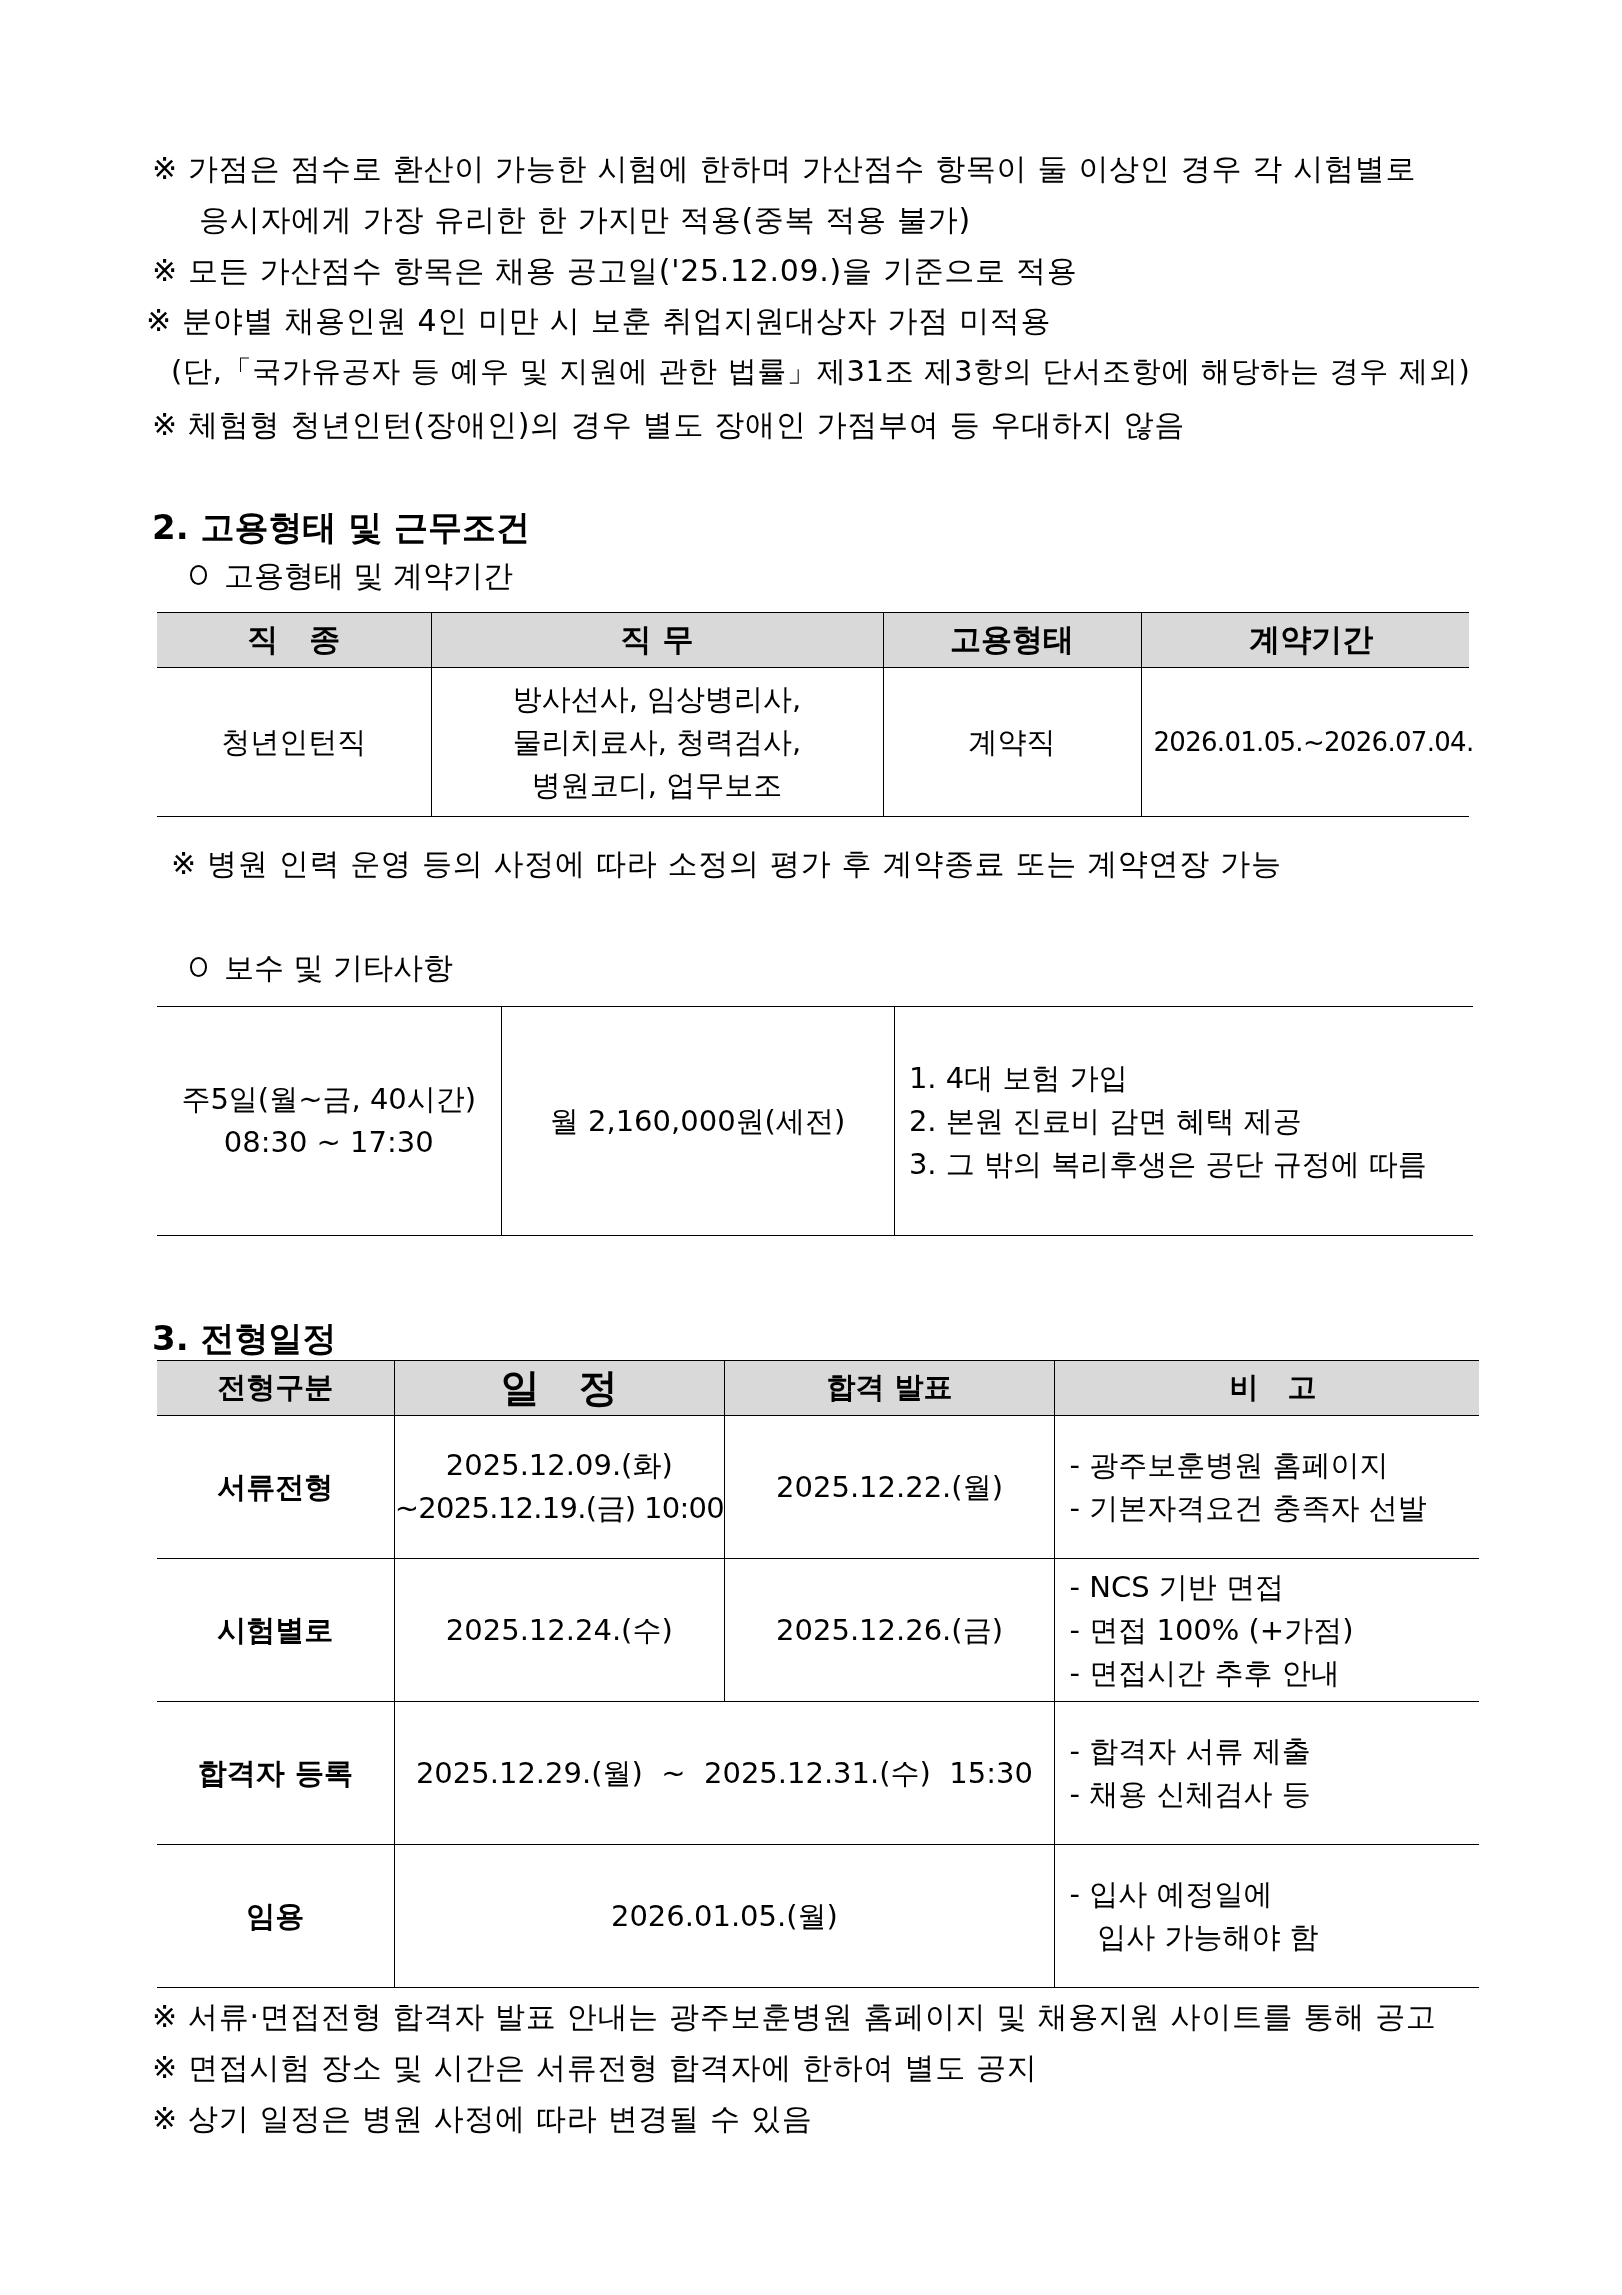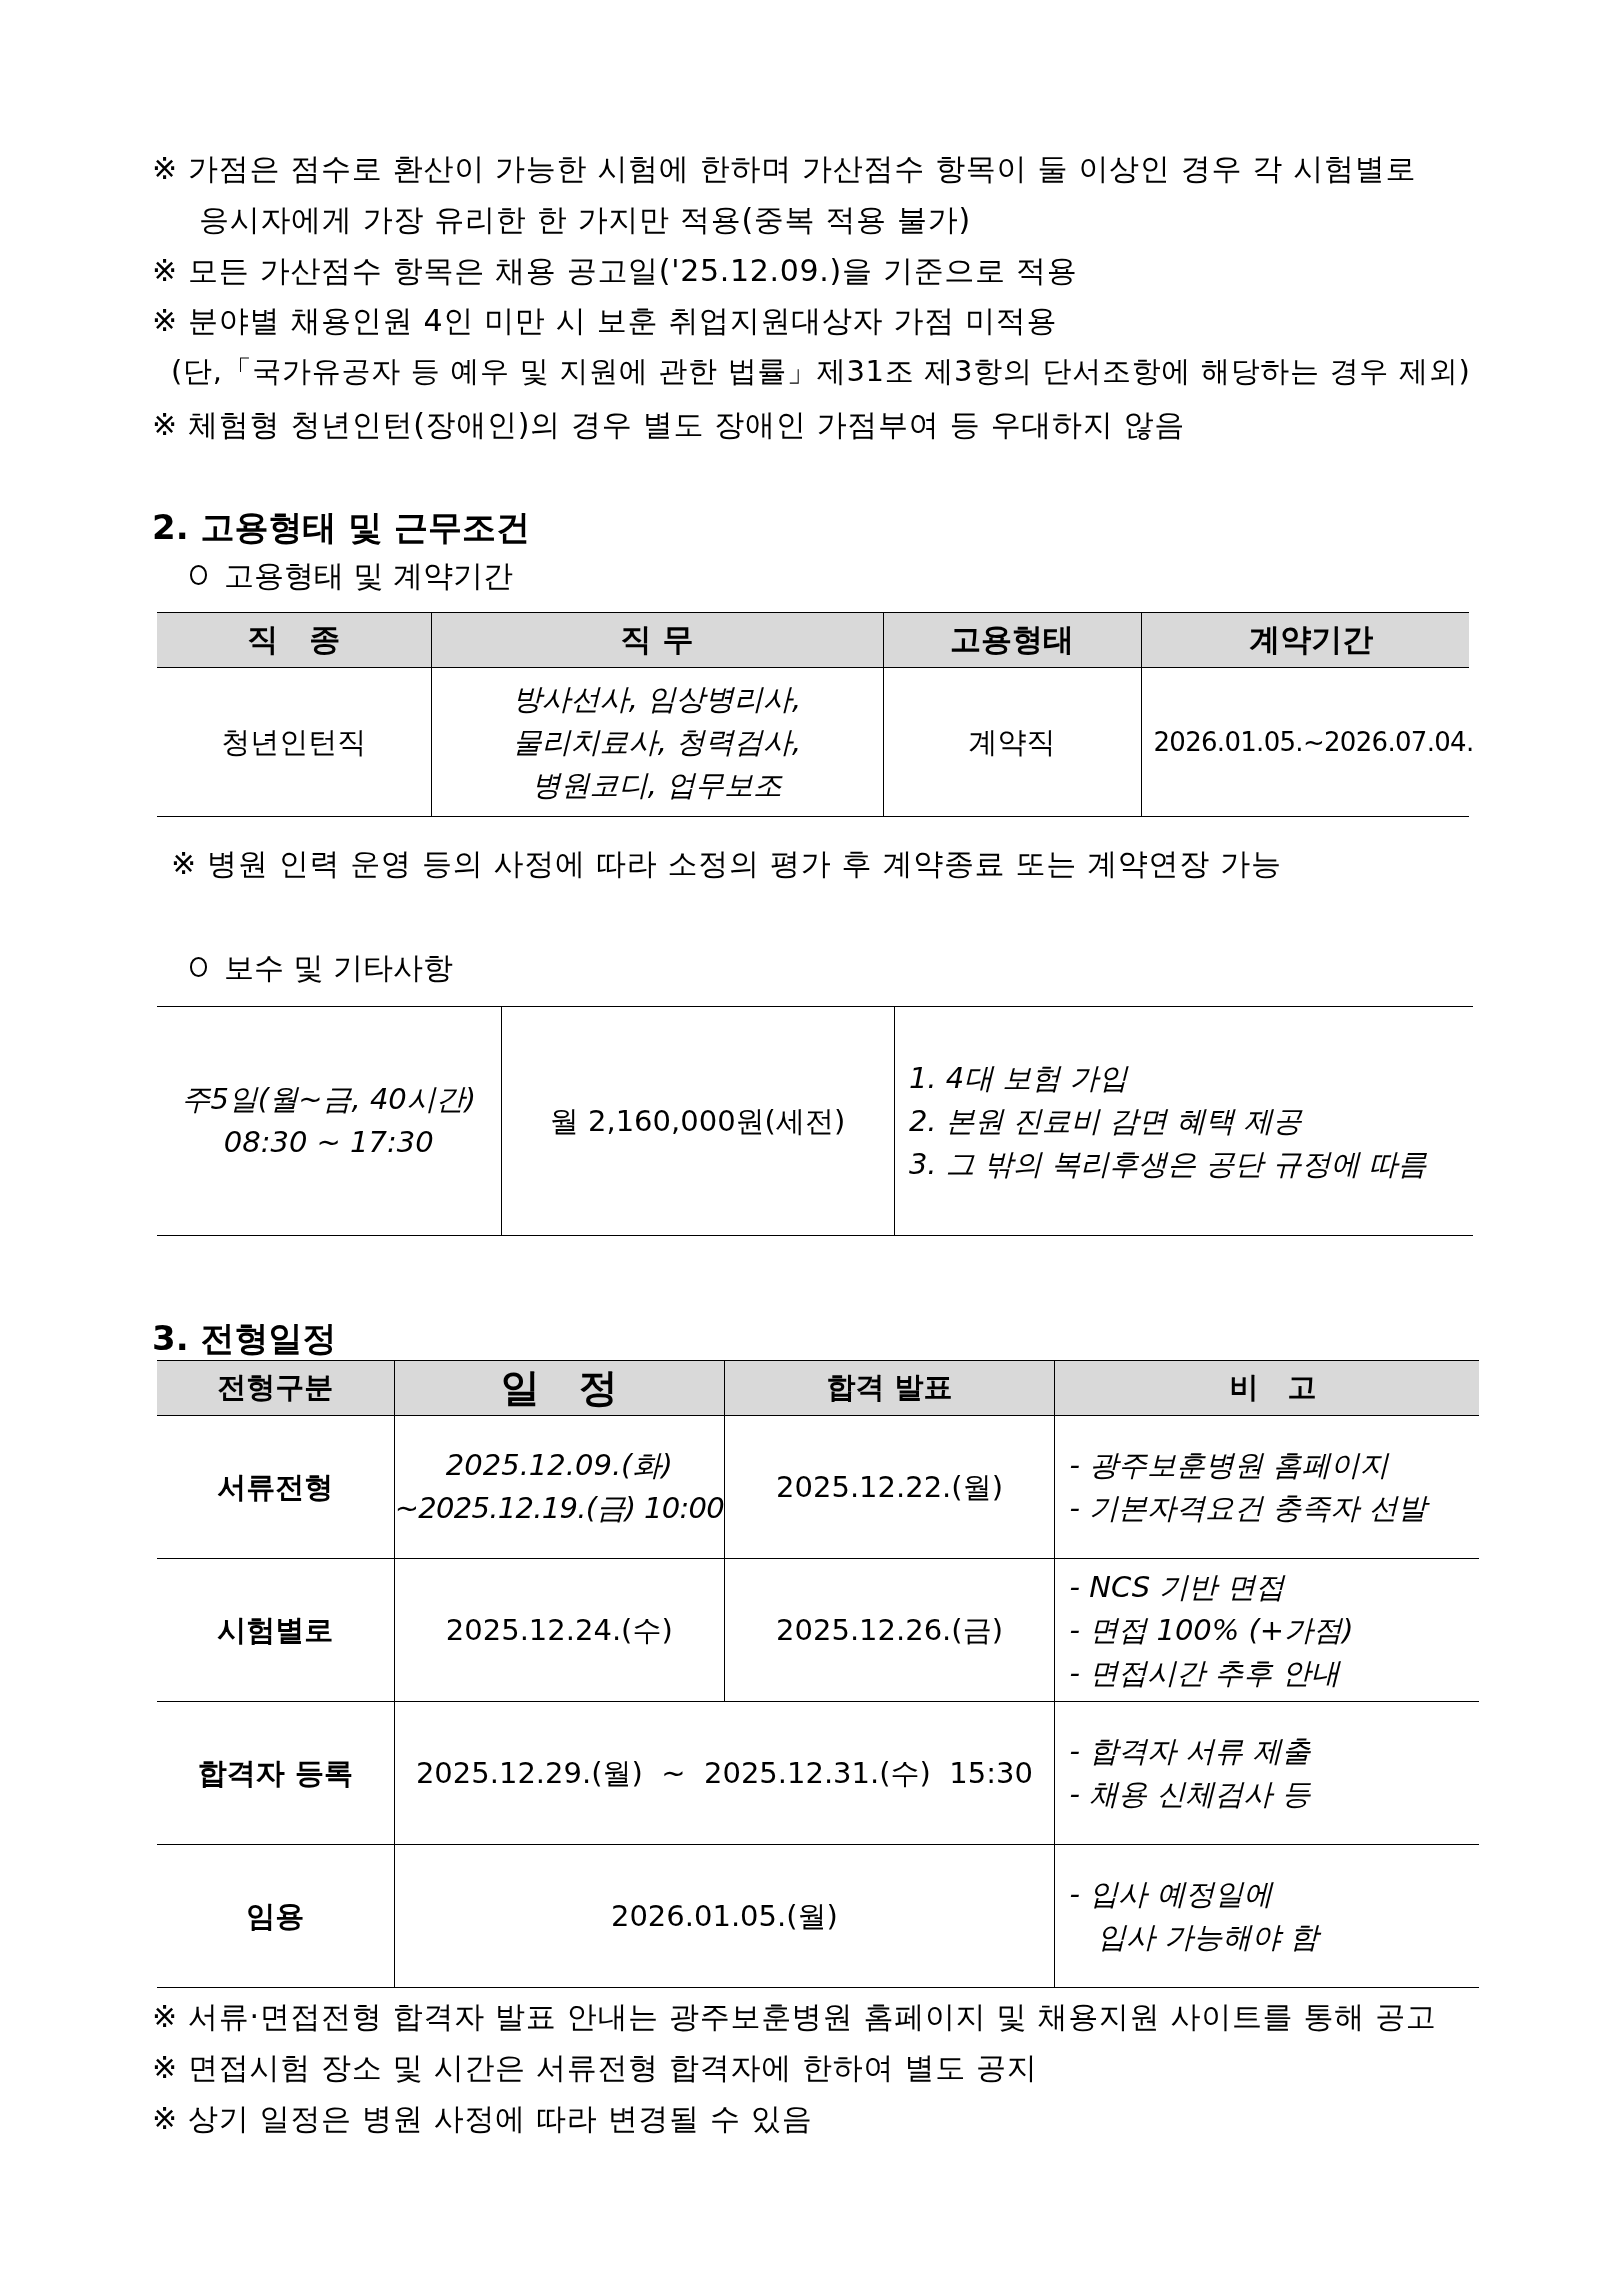--- a/index.html
+++ b/index.html
@@ -12,30 +12,30 @@
   .circle { display: inline-block; width: 17px; height: 19.6px; border: 2.6px solid #000; border-radius: 50%;
             vertical-align: middle; margin-right: 17px; box-sizing: border-box; position: relative; top: -2.6px; }
   table { position: absolute; border-collapse: collapse; table-layout: fixed; }
   th, td { border: 1.3px solid #000; text-align: center; vertical-align: middle; padding: 0; }
   tr > :first-child { border-left: none; }
   tr > :last-child { border-right: none; padding-left: 12px; }
   th { background: #d9d9d9; font-weight: bold; font-size: 31px; }
   td { font-size: 29px; line-height: 43px; }
   td.bold { font-weight: bold; }
   td.left { text-align: left; padding-left: 14.4px; }
-  .cellline { display: block; white-space: nowrap; font-style: italic; }
+  .cellline { display: block; white-space: nowrap; }
 </style>
 </head>
 <body>
 
 <div>
   <div class="line note" style="left:152px; top:149px;">※ 가점은 점수로 환산이 가능한 시험에 한하며 가산점수 항목이 둘 이상인 경우 각 시험별로</div>
   <div class="line note" style="left:199px; top:200px;">응시자에게 가장 유리한 한 가지만 적용(중복 적용 불가)</div>
   <div class="line note" style="left:152px; top:251px;">※ 모든 가산점수 항목은 채용 공고일('25.12.09.)을 기준으로 적용</div>
-  <div class="line note" style="left:152px; top:301px;">※ 분야별 채용인원 4인 미만 시 보훈 취업지원대상자 가점 미적용</div>
+  <div class="line note" style="left:146px; top:301px;">※ 분야별 채용인원 4인 미만 시 보훈 취업지원대상자 가점 미적용</div>
   <div class="line note" style="left:171px; top:352px; font-size:29px;">(단,「국가유공자 등 예우 및 지원에 관한 법률」제31조 제3항의 단서조항에 해당하는 경우 제외)</div>
   <div class="line note" style="left:152px; top:405px;">※ 체험형 청년인턴(장애인)의 경우 별도 장애인 가점부여 등 우대하지 않음</div>
 </div>
 
 <div class="h2" style="left:152px; top:504px;">2. 고용형태 및 근무조건</div>
 
 <div class="sub" style="left:190px; top:556px;">
   <span class="circle"></span><span>고용형태 및 계약기간</span>
 </div>
 

